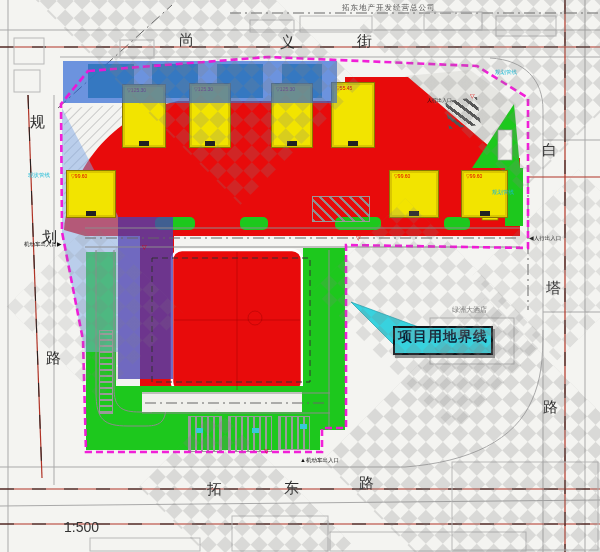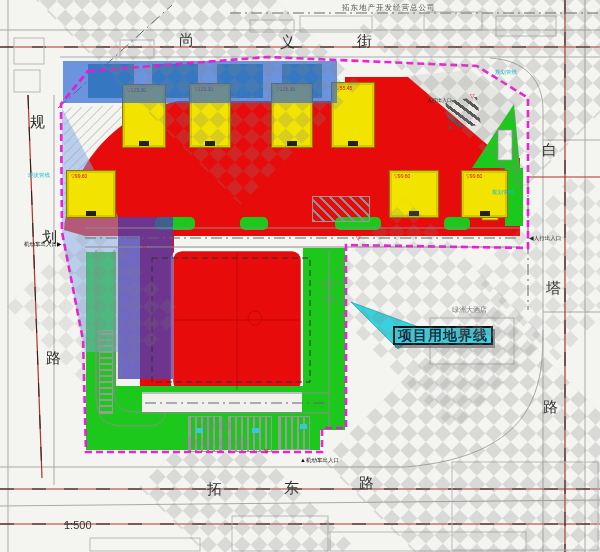--- a/index.html
+++ b/index.html
@@ -28,22 +28,22 @@
   .hatchV{background:repeating-linear-gradient(90deg,#9a9a9a 0 2px,transparent 2px 6px);border:1px solid #9a9a9a;}
   .hatchH{background:repeating-linear-gradient(0deg,#9a9a9a 0 2px,transparent 2px 6px);border:1px solid #9a9a9a;}
   .hatchD{background:repeating-linear-gradient(45deg,#8f8f8f 0 2px,transparent 2px 7px);border:1px solid #999;}
   .zebra{background:repeating-linear-gradient(45deg,#555 0 3px,transparent 3px 8px);}
   .street-ch{position:absolute;font-size:15px;color:#2b2b2b;line-height:1;}
   .micro{position:absolute;font-size:5.5px;color:#111;line-height:1;white-space:nowrap;}
   .micro .tri{font-size:6px;}
   .cyanlbl{position:absolute;font-size:5.5px;color:#19b9d6;line-height:1;white-space:nowrap;}
   .spot{position:absolute;font-size:6px;color:#d00;line-height:1;}
   .graytxt{position:absolute;color:#555;line-height:1;white-space:nowrap;}
-  #callout-box{position:absolute;left:393px;top:326px;width:100px;height:19px;background:var(--cyan);
-    border:2px solid #101418;display:flex;align-items:center;justify-content:center;
+  #callout-box{position:absolute;left:393px;top:326px;width:100px;height:29px;background:var(--cyan);
+    border:2px solid #101418;display:flex;justify-content:center;
     font-size:14px;font-weight:bold;color:#0a1f33;letter-spacing:1px;box-shadow:2px 3px 0 rgba(70,70,70,.55);}
   .wm{position:absolute;pointer-events:none;transform:rotate(45deg);opacity:.42;
     background:conic-gradient(rgba(128,128,128,.55) 25%,transparent 0 50%,rgba(128,128,128,.55) 0 75%,transparent 0);
     background-size:24px 24px;}
 </style>
 </head>
 <body>
 
 <div id="plan">
 
@@ -201,21 +201,21 @@
   <span class="street-ch" style="left:46px;top:350px">路</span>
   <span class="street-ch" style="left:542px;top:142px">白</span>
   <span class="street-ch" style="left:546px;top:280px">塔</span>
   <span class="street-ch" style="left:543px;top:399px">路</span>
   <span class="street-ch" style="left:207px;top:481px">拓</span>
   <span class="street-ch" style="left:284px;top:480px">东</span>
   <span class="street-ch" style="left:359px;top:475px">路</span>
 
   <span class="graytxt" style="left:342px;top:4px;font-size:7.5px;letter-spacing:1px">拓东地产开发经营总公司</span>
   <span class="graytxt" style="left:452px;top:306px;font-size:7px;color:#777">绿洲大酒店</span>
-  <span class="graytxt" style="left:64px;top:520px;font-size:11px;color:#333">1:500</span>
+  <span class="graytxt" style="left:64px;top:520px;font-size:14px;color:#333">1:500</span>
 
   <span class="micro" style="left:24px;top:241px"><span>机动车出入口</span><span class="tri">▶</span></span>
   <span class="micro" style="left:529px;top:235px"><span class="tri">◀</span><span>人行出入口</span></span>
   <span class="micro" style="left:300px;top:457px"><span class="tri">▲</span><span>机动车出入口</span></span>
   <span class="micro" style="left:427px;top:98px;font-size:5px"><span>人行出入口</span></span>
 
   <span class="cyanlbl" style="left:28px;top:173px">现状管线</span>
   <span class="cyanlbl" style="left:492px;top:190px">规划管线</span>
   <span class="cyanlbl" style="left:495px;top:70px">规划管线</span>
 

